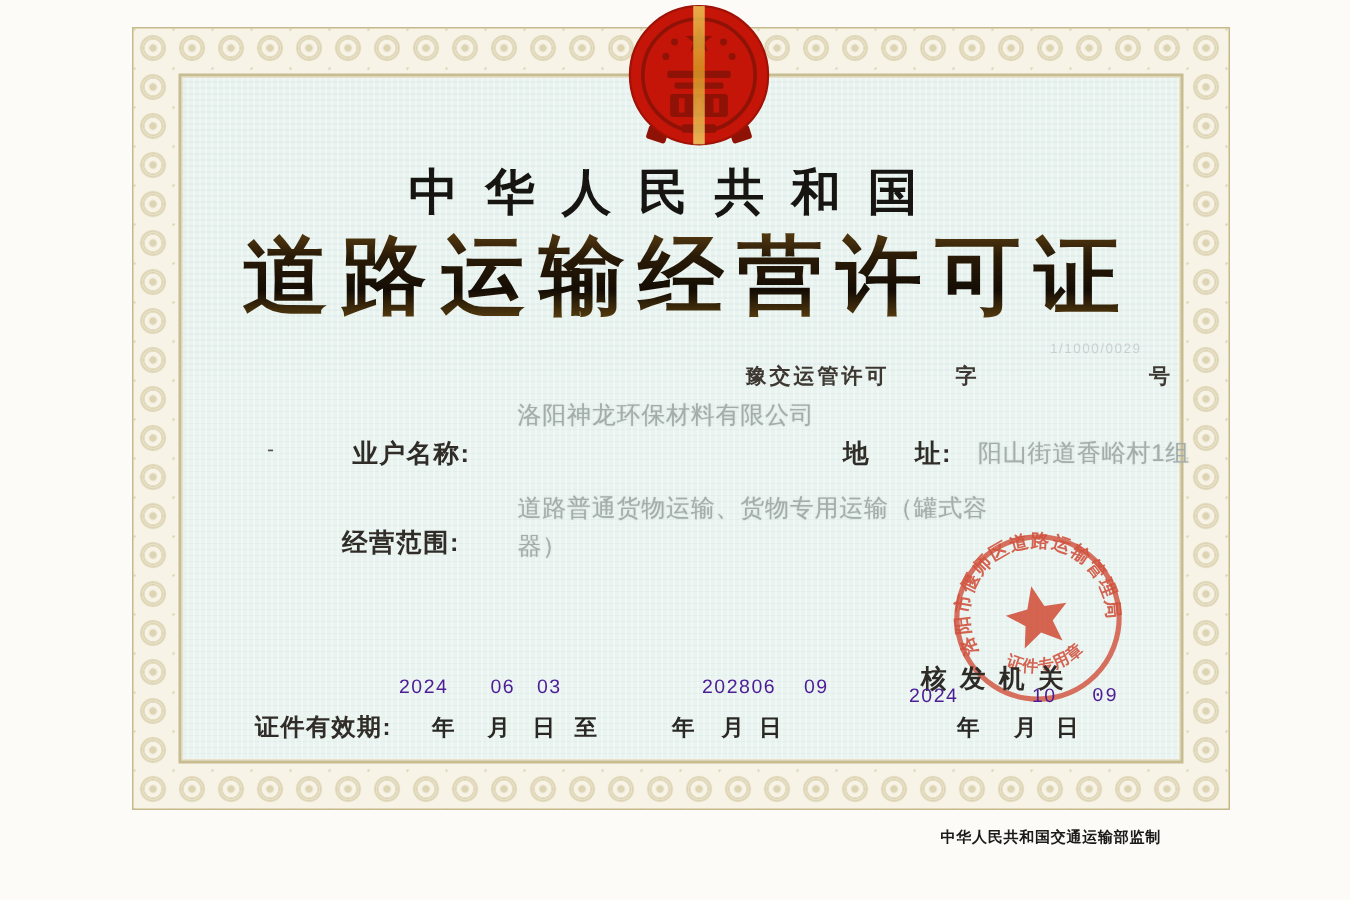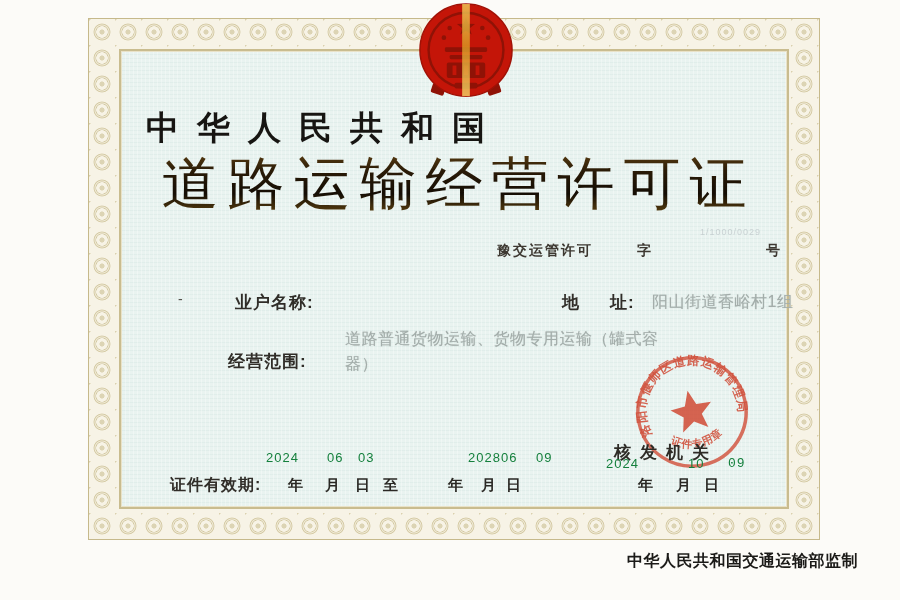--- a/index.html
+++ b/index.html
@@ -26,35 +26,35 @@
     left:119px;top:49px;width:670px;height:460px;
     background-color:#e9f3f0;
     background-image:
       repeating-linear-gradient(90deg, rgba(255,255,255,.30) 0 1px, rgba(0,0,0,0) 1px 4px),
       repeating-linear-gradient(0deg, rgba(205,226,221,.30) 0 1px, rgba(0,0,0,0) 1px 4px);
     border:2px solid #c9bc8f;
     box-shadow:inset 0 0 0 1px #e9e2c8;
     box-sizing:border-box;
   }
   .country{
-    left:88px;top:106px;width:708px;
-    font-size:33px;font-weight:bold;color:#171512;letter-spacing:18px;text-indent:18px;padding-left:40px;
+    left:88px;top:106px;width:708px;text-align:center;
+    font-size:33px;font-weight:bold;color:#171512;letter-spacing:18px;text-indent:18px;
   }
   .big-title{
     left:88px;top:146px;width:732px;text-align:center;
-    font-size:57px;font-weight:normal;letter-spacing:9px;text-indent:9px;
+    font-size:57px;font-weight:bold;letter-spacing:9px;text-indent:9px;
     background-image:linear-gradient(180deg,#6d4b16 0%,#2a1b07 32%,#140d04 62%,#7c5715 100%);
     -webkit-background-clip:text;background-clip:text;color:transparent;
   }
   .licline{font-size:14px;font-weight:bold;color:#3d3831;letter-spacing:2px;}
   .label{font-size:17px;font-weight:bold;color:#302d28;letter-spacing:1px;}
   .typed{font-size:16px;color:#a3adaa;letter-spacing:0.5px;text-shadow:0 0 1px rgba(163,173,170,.55);}
-  .stampdate{font-size:13px;color:#15803d;letter-spacing:1px;}
+  .stampdate{font-size:13px;color:#4c1d95;letter-spacing:1px;}
   .unit{font-size:15px;font-weight:bold;color:#2a2824;}
-  .footer-text{font-size:16px;font-weight:bold;color:#1b1a18;letter-spacing:0.5px;}
+  .footer-text{font-size:10px;font-weight:bold;color:#1b1a18;letter-spacing:0.5px;}
   .issuer{font-size:17px;font-weight:bold;color:#2e2b26;letter-spacing:9px;text-align:center;}
   .print-code{font-size:9px;color:#9aa0a8;opacity:.4;letter-spacing:1px;}
   .dash{font-size:14px;color:#55524c;}
   .seal-wrap{left:633px;top:353px;width:118px;height:118px;transform:rotate(-12deg);opacity:.92;}
   .emblem-wrap{left:418px;top:2px;width:96px;height:102px;}
 </style>
 </head>
 <body>
 
 <div class="stage">
@@ -94,20 +94,21 @@
   </div>
 
   <div class="abs country">中华人民共和国</div>
   <div class="abs big-title">道路运输经营许可证</div>
 
   <span class="abs licline" style="left:497px;top:242px;">豫交运管许可</span>
   <span class="abs licline" style="left:637px;top:242px;">字</span>
   <span class="abs licline" style="left:766px;top:242px;">号</span>
   <span class="abs print-code" style="left:700px;top:227px;">1/1000/0029</span>
 
+  <span class="abs typed" style="left:345px;top:267px;">洛阳神龙环保材料有限公司</span>
   <span class="abs dash" style="left:178px;top:291px;">-</span>
   <span class="abs label" style="left:235px;top:291px;">业户名称:</span>
 
   <span class="abs label" style="left:562px;top:291px;">地</span>
   <span class="abs label" style="left:610px;top:291px;">址:</span>
   <span class="abs typed" style="left:652px;top:292px;">阳山街道香峪村1组</span>
 
   <span class="abs label" style="left:228px;top:350px;">经营范围:</span>
   <span class="abs typed" style="left:345px;top:329px;">道路普通货物运输、货物专用运输（罐式容</span>
   <span class="abs typed" style="left:345px;top:354px;">器）</span>

